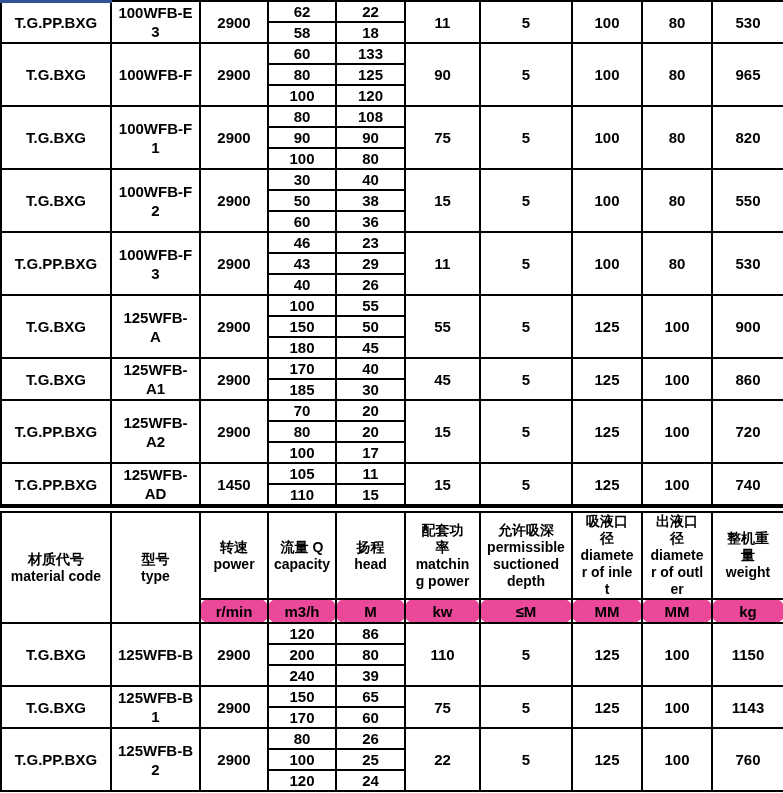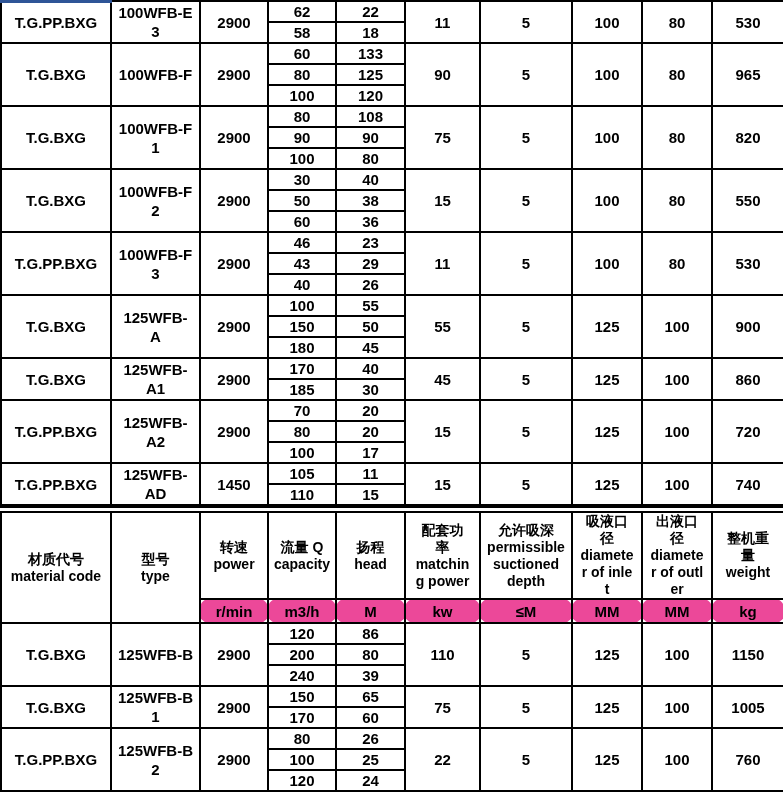--- a/index.html
+++ b/index.html
@@ -299,21 +299,21 @@
         <td rowspan="2">T.G.BXG</td>
         <td rowspan="2">125WFB-B
 1</td>
         <td rowspan="2">2900</td>
         <td>150</td>
         <td>65</td>
         <td rowspan="2">75</td>
         <td rowspan="2">5</td>
         <td rowspan="2">125</td>
         <td rowspan="2">100</td>
-        <td rowspan="2">1005</td>
+        <td rowspan="2">1143</td>
       </tr>
       <tr class="data-row">
         <td>170</td>
         <td>60</td>
       </tr>
       <tr class="data-row">
         <td rowspan="3">T.G.PP.BXG</td>
         <td rowspan="3">125WFB-B
 2</td>
         <td rowspan="3">2900</td>

